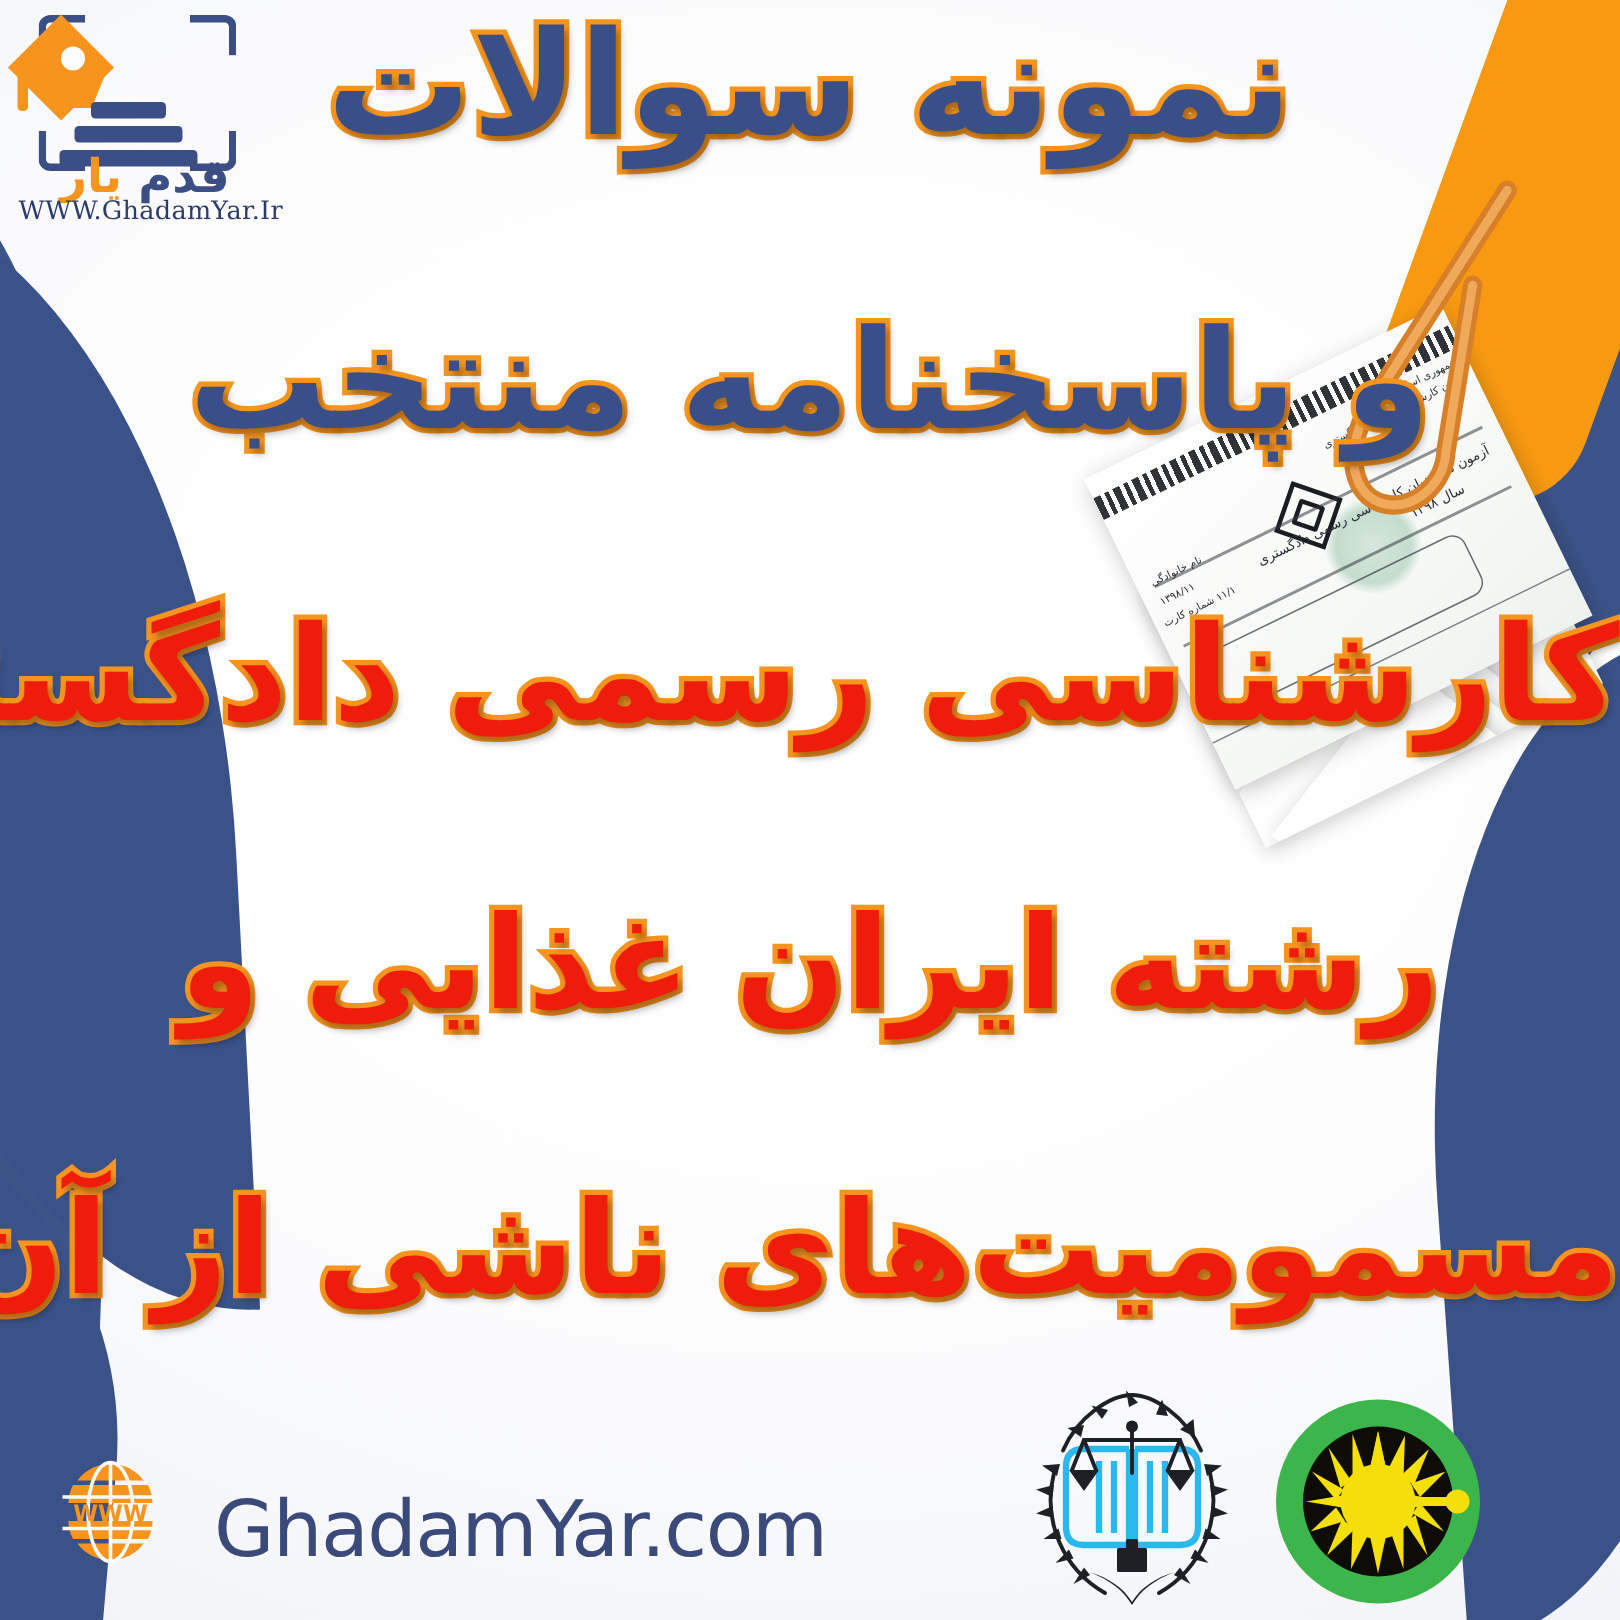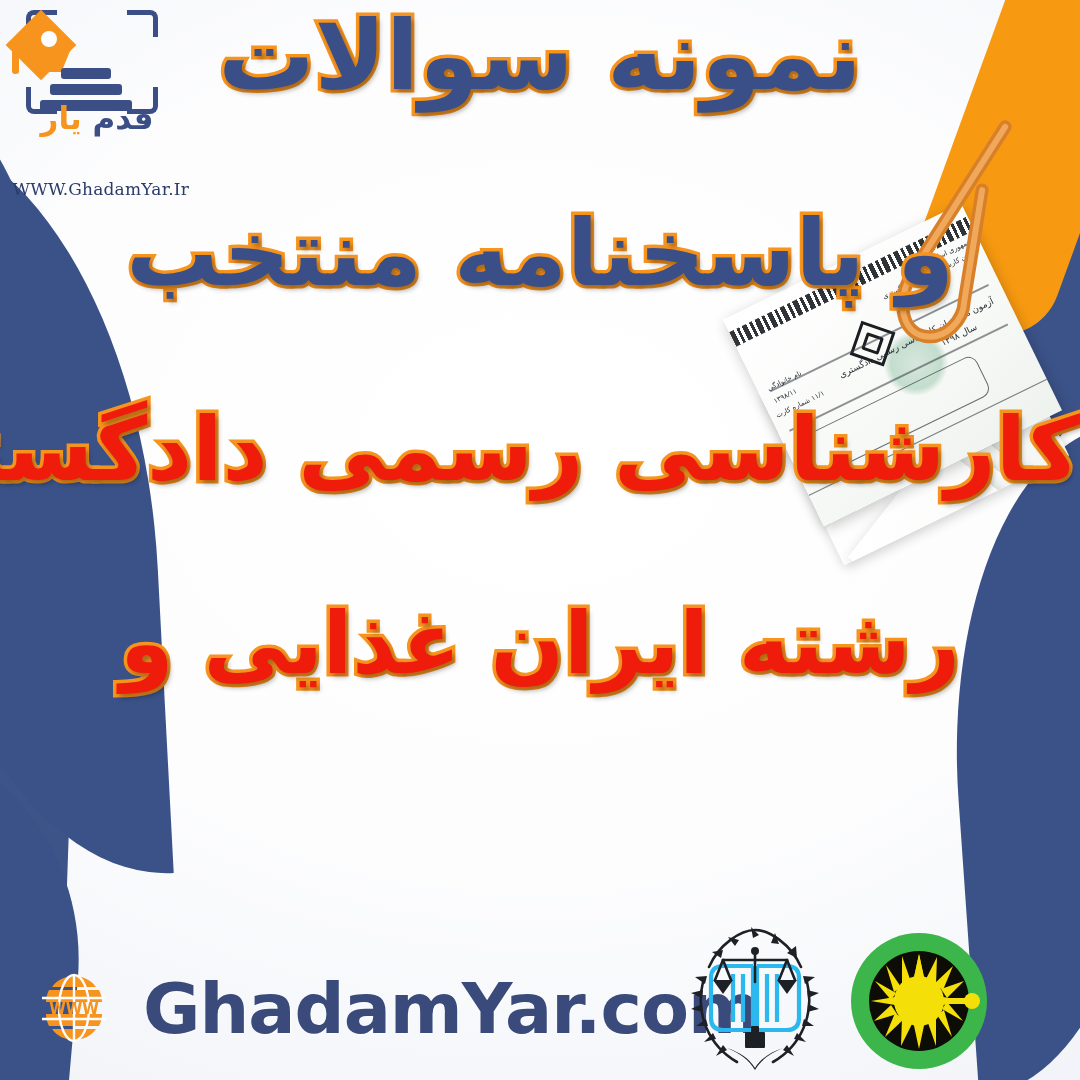--- a/index.html
+++ b/index.html
@@ -134,21 +134,21 @@
   .s3{width:92px;height:11px;}
   .brandword{
     position:absolute;left:8px;top:94px;width:150px;height:36px;
     color:#3b4f86;font-size:31px;font-weight:bold;text-align:center;
     direction:rtl;letter-spacing:-1px;line-height:36px;
   }
   .brandword .acc{color:#f7941e;}
   .brandurl{
     position:absolute;left:0;top:125px;width:175px;text-align:center;
     font-family:"DejaVu Serif","Liberation Serif",serif;
-    font-size:17px;color:#2b3c6b;letter-spacing:.2px;margin-top:48px;
+    font-size:17px;color:#2b3c6b;letter-spacing:.2px;
   }
 
   
   .headline{
     position:absolute;left:0;top:0;width:1080px;height:930px;
     direction:rtl;text-align:center;
   }
   .hl{
     position:absolute;width:100%;text-align:center;
     font-family:"DejaVu Sans","Liberation Sans",sans-serif;
@@ -171,21 +171,21 @@
   .l3{top:406px;font-size:88px;}
   .l4{top:600px;font-size:86px;}
   .l5{top:790px;font-size:86px;}
 
   
   .footer{position:absolute;left:0;bottom:0;width:1080px;height:150px;}
   .globe{position:absolute;left:38px;bottom:36px;width:72px;height:72px;}
   .site{
     position:absolute;left:143px;bottom:30px;
     font-family:"DejaVu Sans","Liberation Sans",sans-serif;
-    font-weight:bold;font-size:70px;color:#3a4a7a;
+    font-weight:normal;font-size:52px;color:#3a4a7a;
     letter-spacing:-1px;direction:ltr;
     text-shadow:1px 1px 2px rgba(255,255,255,.8);
   }
   .seal-justice{position:absolute;right:245px;bottom:6px;width:160px;height:152px;}
   .seal-green{position:absolute;right:90px;bottom:8px;width:142px;height:142px;}
 </style>
 </head>
 <body>
 
 <div id="poster">
@@ -249,20 +249,21 @@
       <span class="acc">یار</span>
     </div>
     <div class="brandurl">WWW.GhadamYar.Ir</div>
   </div>
 
   <div class="headline">
     <div class="hl navy l1">نمونه سوالات</div>
     <div class="hl navy l2">و پاسخنامه منتخب</div>
     <div class="hl red  l3">کارشناسی رسمی دادگستری</div>
     <div class="hl red  l4">رشته  ایران غذایی و</div>
+    <div class="hl red  l5">مسمومیت‌های ناشی از آن</div>
   </div>
 
   <div class="footer">
 
     <svg class="globe" viewBox="0 0 72 72">
       <g fill="#f7941e">
         <path d="M36 4c-9 0-17 4-22 11h44C53 8 45 4 36 4z"></path>
         <path d="M11 18c-2 4-3 8-3 12h56c0-4-1-8-3-12H11z"></path>
         <path d="M8 42c0 4 1 8 3 12h50c2-4 3-8 3-12H8z"></path>
         <path d="M14 57c5 7 13 11 22 11s17-4 22-11H14z"></path>

